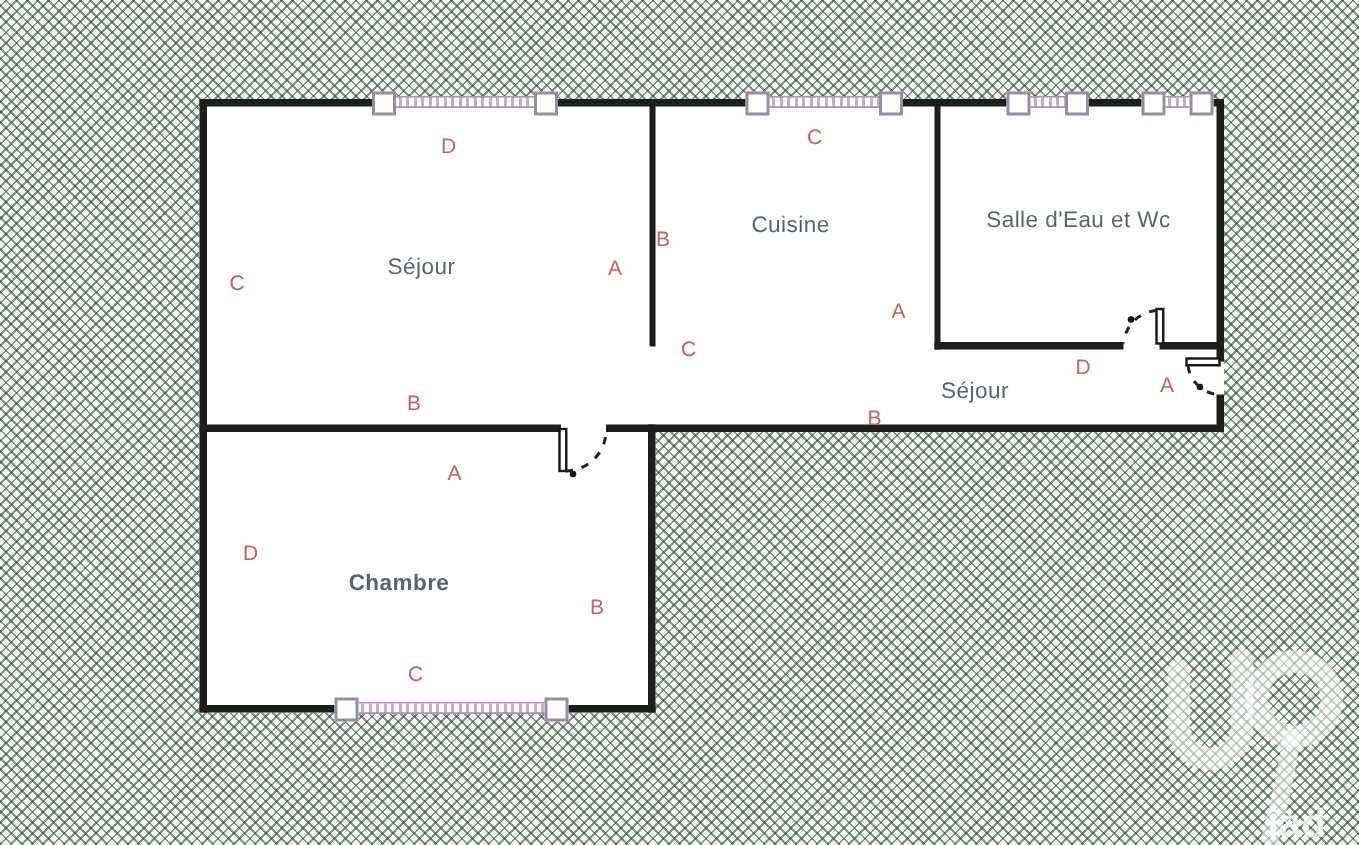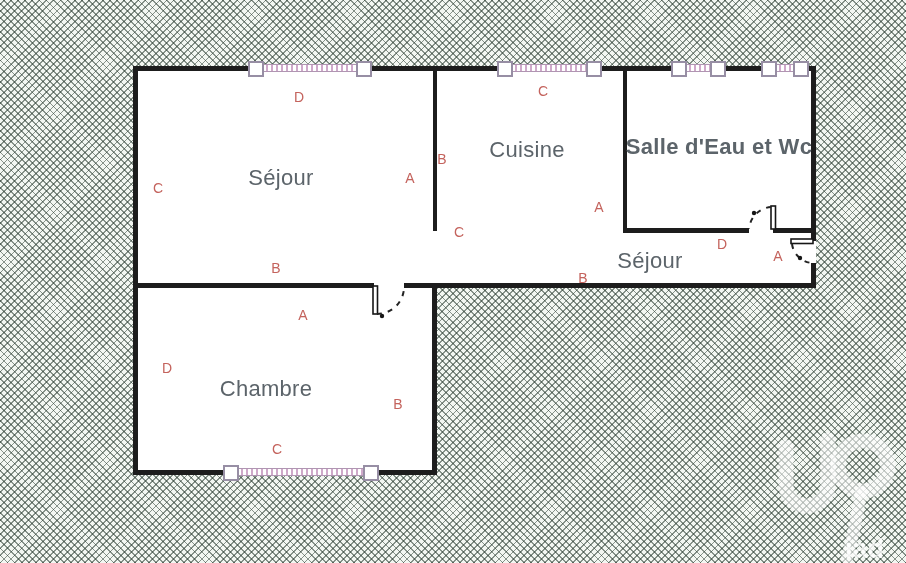--- a/index.html
+++ b/index.html
@@ -21,21 +21,21 @@
     position:absolute;height:6px;
     background-image:repeating-linear-gradient(90deg,#cfa9ca 0 2px,#ffffff 2px 5px);
     border-top:1.5px solid #b095b2;border-bottom:1.5px solid #b095b2;
   }
   .window-box{
     position:absolute;width:12px;height:12px;background:#ffffff;
     border:2px solid #978ea4;
   }
   .room-label{
     position:absolute;transform:translate(-50%,-50%);
-    font-size:22px;color:#5c646a;letter-spacing:.3px;white-space:nowrap;
+    font-size:15px;color:#5c646a;letter-spacing:.3px;white-space:nowrap;
   }
   .marker{
     position:absolute;transform:translate(-50%,-50%);
     font-size:14px;color:#c4635d;white-space:nowrap;
   }
   #door-layer,#logo-layer{position:absolute;left:0;top:0;}
 </style>
 </head>
 <body>
 
@@ -90,23 +90,23 @@
     <circle cx="754" cy="213" r="2.2" fill="#161616"></circle>
 
     <rect x="791" y="239" width="22" height="4.5" fill="#ffffff" stroke="#161616" stroke-width="1.6"></rect>
     <path d="M792,244 A22,22 0 0 0 812,263" fill="none" stroke="#222222" stroke-width="2" stroke-dasharray="5 6"></path>
     <circle cx="800" cy="258" r="2.2" fill="#161616"></circle>
   </svg>
 
   <div id="labels">
       <span class="room-label" style="left: 281px; top: 178px; color: rgb(92, 100, 106);">Séjour</span>
       <span class="room-label" style="left: 527px; top: 150px; color: rgb(92, 100, 106);">Cuisine</span>
-      <span class="room-label" style="left: 719px; top: 147px; color: rgb(92, 100, 106); font-weight: bold;">Salle d'Eau et Wc</span>
+      <span class="room-label" style="left: 719px; top: 147px; color: rgb(92, 100, 106);">Salle d'Eau et Wc</span>
       <span class="room-label" style="left: 650px; top: 261px; color: rgb(92, 100, 106);">Séjour</span>
-      <span class="room-label" style="left: 266px; top: 389px; color: rgb(92, 100, 106);">Chambre</span>
+      <span class="room-label" style="left: 266px; top: 389px; color: rgb(92, 100, 106); font-weight: bold;">Chambre</span>
       <span class="marker" style="left: 299px; top: 97px; color: rgb(196, 99, 93);">D</span>
       <span class="marker" style="left: 158px; top: 188px; color: rgb(196, 99, 93);">C</span>
       <span class="marker" style="left: 410px; top: 178px; color: rgb(196, 99, 93);">A</span>
       <span class="marker" style="left: 442px; top: 159px; color: rgb(196, 99, 93);">B</span>
       <span class="marker" style="left: 543px; top: 91px; color: rgb(196, 99, 93);">C</span>
       <span class="marker" style="left: 459px; top: 232px; color: rgb(196, 99, 93);">C</span>
       <span class="marker" style="left: 599px; top: 207px; color: rgb(196, 99, 93);">A</span>
       <span class="marker" style="left: 722px; top: 244px; color: rgb(196, 99, 93);">D</span>
       <span class="marker" style="left: 778px; top: 256px; color: rgb(196, 99, 93);">A</span>
       <span class="marker" style="left: 583px; top: 278px; color: rgb(196, 99, 93);">B</span>

